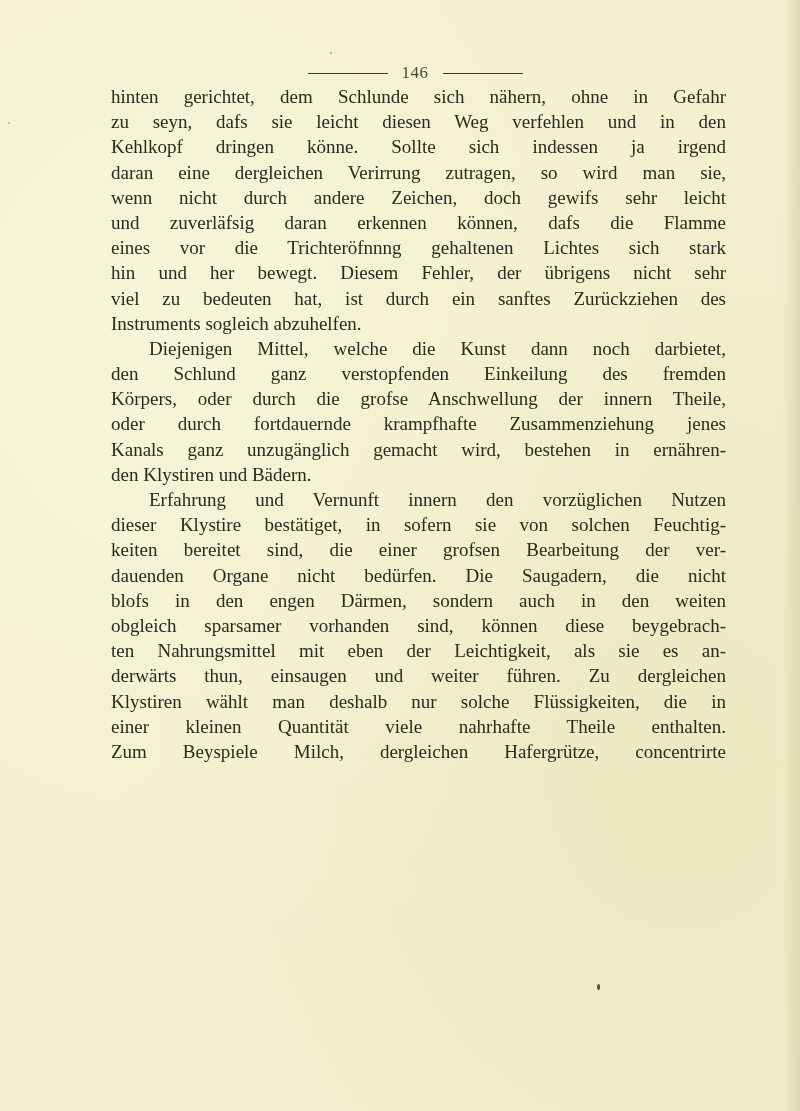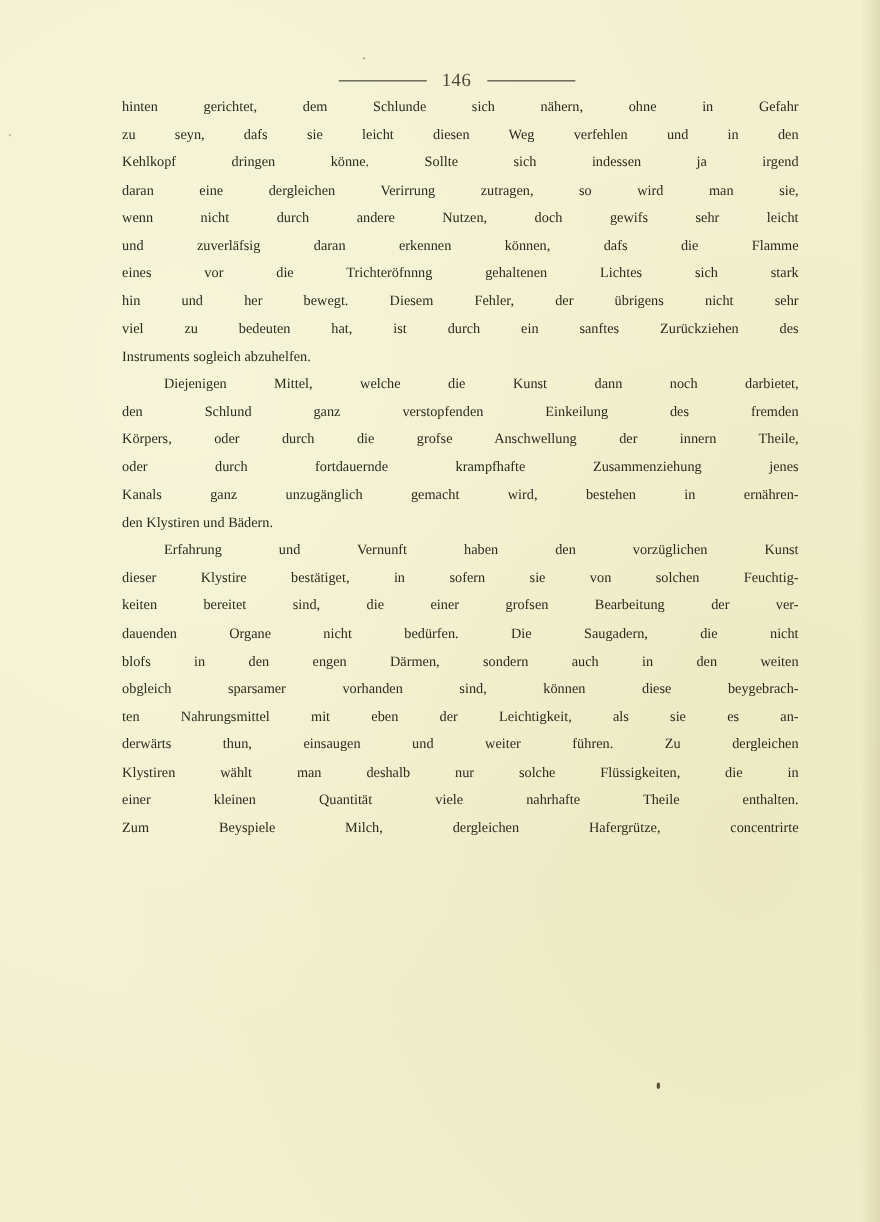--- a/index.html
+++ b/index.html
@@ -49,21 +49,21 @@
     .text-block {
       position: absolute;
       left: 111px;
       top: 84px;
       width: 615px;
     }
     .line {
       height: 25.2px;
       line-height: 25.2px;
       font-family: "Liberation Serif", serif;
-      font-size: 13px;
+      font-size: 19px;
       white-space: nowrap;
       text-align: justify;
       text-align-last: justify;
       color: #2b2a1e;
     }
     .line.indent {
       padding-left: 38px;
     }
     .line.last {
       text-align-last: left;
@@ -88,33 +88,33 @@
     <span class="rule"></span>
     <span class="page-number">146</span>
     <span class="rule"></span>
   </div>
 
   <div class="text-block">
     <div class="line">hinten gerichtet, dem Schlunde sich nähern, ohne in Gefahr</div>
     <div class="line">zu seyn, dafs sie leicht diesen Weg verfehlen und in den</div>
     <div class="line">Kehlkopf dringen könne. Sollte sich indessen ja irgend</div>
     <div class="line">daran eine dergleichen Verirrung zutragen, so wird man sie,</div>
-    <div class="line">wenn nicht durch andere Nutzen, doch gewifs sehr leicht</div>
+    <div class="line">wenn nicht durch andere Zeichen, doch gewifs sehr leicht</div>
     <div class="line">und zuverläfsig daran erkennen können, dafs die Flamme</div>
     <div class="line">eines vor die Trichteröfnnng gehaltenen Lichtes sich stark</div>
     <div class="line">hin und her bewegt. Diesem Fehler, der übrigens nicht sehr</div>
     <div class="line">viel zu bedeuten hat, ist durch ein sanftes Zurückziehen des</div>
     <div class="line last">Instruments sogleich abzuhelfen.</div>
     <div class="line indent">Diejenigen Mittel, welche die Kunst dann noch darbietet,</div>
     <div class="line">den Schlund ganz verstopfenden Einkeilung des fremden</div>
     <div class="line">Körpers, oder durch die grofse Anschwellung der innern Theile,</div>
     <div class="line">oder durch fortdauernde krampfhafte Zusammenziehung jenes</div>
     <div class="line">Kanals ganz unzugänglich gemacht wird, bestehen in ernähren-</div>
     <div class="line last">den Klystiren und Bädern.</div>
-    <div class="line indent">Erfahrung und Vernunft haben den vorzüglichen Kunst</div>
+    <div class="line indent">Erfahrung und Vernunft innern den vorzüglichen Nutzen</div>
     <div class="line">dieser Klystire bestätiget, in sofern sie von solchen Feuchtig-</div>
     <div class="line">keiten bereitet sind, die einer grofsen Bearbeitung der ver-</div>
     <div class="line">dauenden Organe nicht bedürfen. Die Saugadern, die nicht</div>
     <div class="line">blofs in den engen Därmen, sondern auch in den weiten</div>
     <div class="line">obgleich sparsamer vorhanden sind, können diese beygebrach-</div>
     <div class="line">ten Nahrungsmittel mit eben der Leichtigkeit, als sie es an-</div>
     <div class="line">derwärts thun, einsaugen und weiter führen. Zu dergleichen</div>
     <div class="line">Klystiren wählt man deshalb nur solche Flüssigkeiten, die in</div>
     <div class="line">einer kleinen Quantität viele nahrhafte Theile enthalten.</div>
     <div class="line">Zum Beyspiele Milch, dergleichen Hafergrütze, concentrirte</div>

